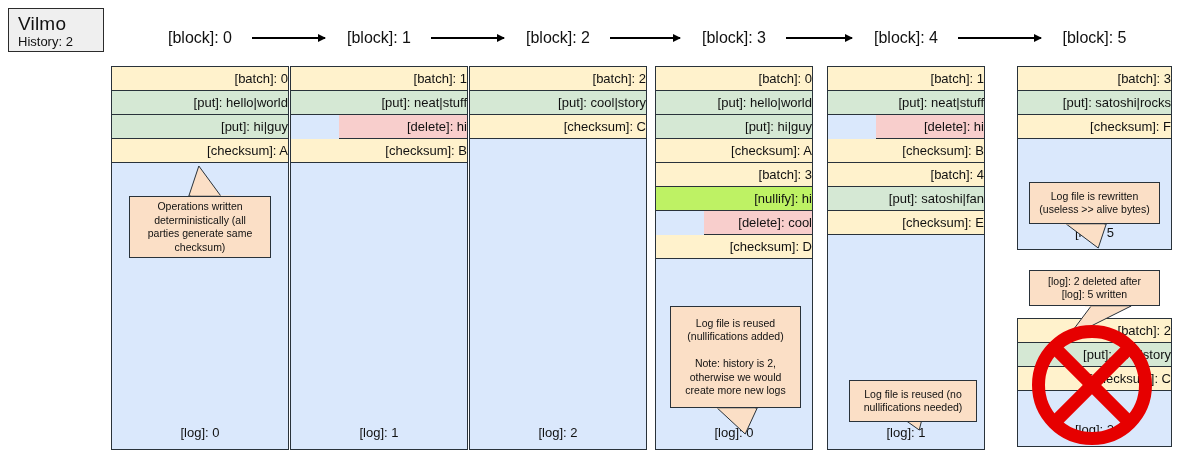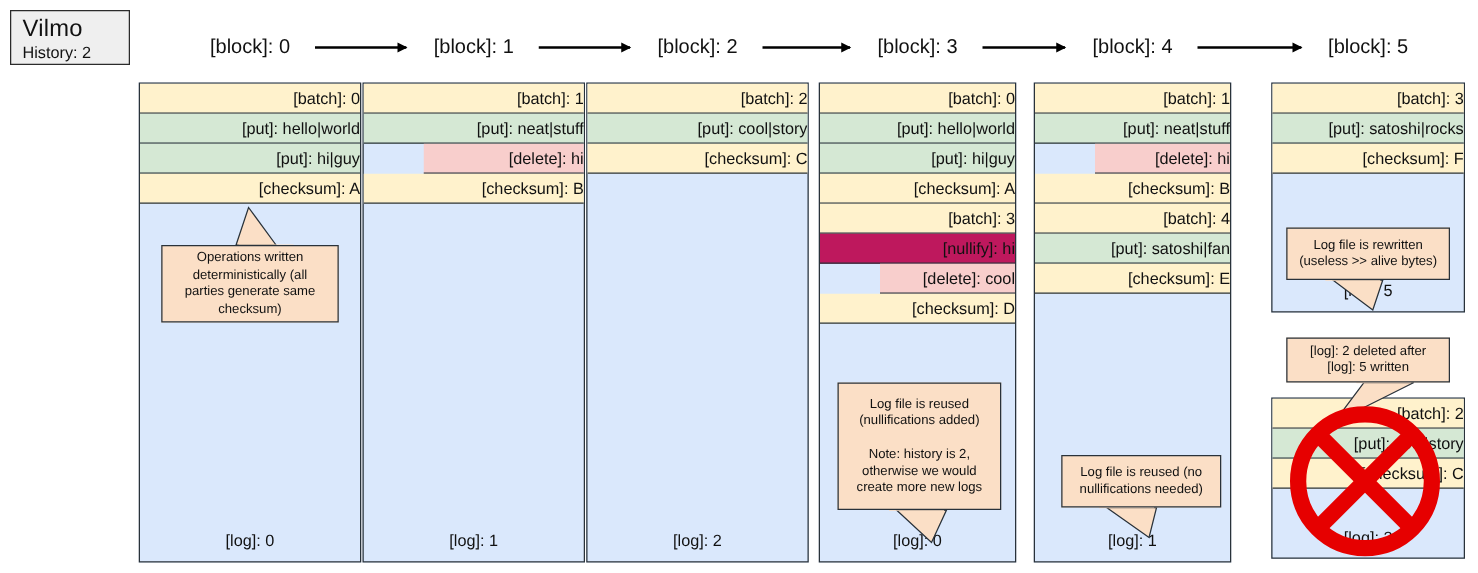--- a/index.html
+++ b/index.html
@@ -49,21 +49,21 @@
     height:24px;line-height:23px;
     font-size:13px;text-align:right;
     border-bottom:1px solid #29323a;
     box-sizing:border-box;
     white-space:nowrap;overflow:hidden;
   }
   .row.batch{background:#fff2cc;}
   .row.checksum{background:#fff2cc;}
   .row.put{background:#d5e8d4;}
   .row.delete{background:#f8cecc;margin-left:48px;}
-  .row.nullify{background:#be185d;}
+  .row.nullify{background:#bef264;}
   .log-label{
     position:absolute;left:0;right:0;bottom:8px;
     text-align:center;font-size:13px;line-height:16px;
   }
 
   
   .callout{
     position:absolute;
     background:#fbdfc6;
     border:1px solid #29323a;
@@ -163,21 +163,21 @@
       <div class="block" style="left: 827px; top: 66px; width: 158px; height: 384px;">
         <div class="row batch">[batch]: 1</div>
         <div class="row put">[put]: neat|stuff</div>
         <div class="row delete">[delete]: hi</div>
         <div class="row checksum">[checksum]: B</div>
         <div class="row batch">[batch]: 4</div>
         <div class="row put">[put]: satoshi|fan</div>
         <div class="row checksum">[checksum]: E</div>
         <div class="log-label">[log]: 1</div>
       </div>
-      <div class="callout" style="left: 849px; top: 364px; width: 128px; height: 42px;">
+      <div class="callout" style="left: 849px; top: 380px; width: 128px; height: 42px;">
         <span class="ctext">Log file is reused (no
 nullifications needed)</span>
       </div>
       <svg class="tail" width="216" height="130" style="left: 805px; top: 320px;">
         <polygon points="80.24000000000001,86 114.24000000000001,110 120.24000000000001,86" fill="#fbdfc6" stroke="#29323a" stroke-width="1"></polygon>
         <line x1="74.24000000000001" x2="118.24000000000001" y1="85.5" y2="85.5" stroke="#fbdfc6" stroke-width="2"></line>
       </svg>
       <div class="block" style="left: 1017px; top: 66px; width: 155px; height: 184px;">
         <div class="row batch">[batch]: 3</div>
         <div class="row put">[put]: satoshi|rocks</div>

